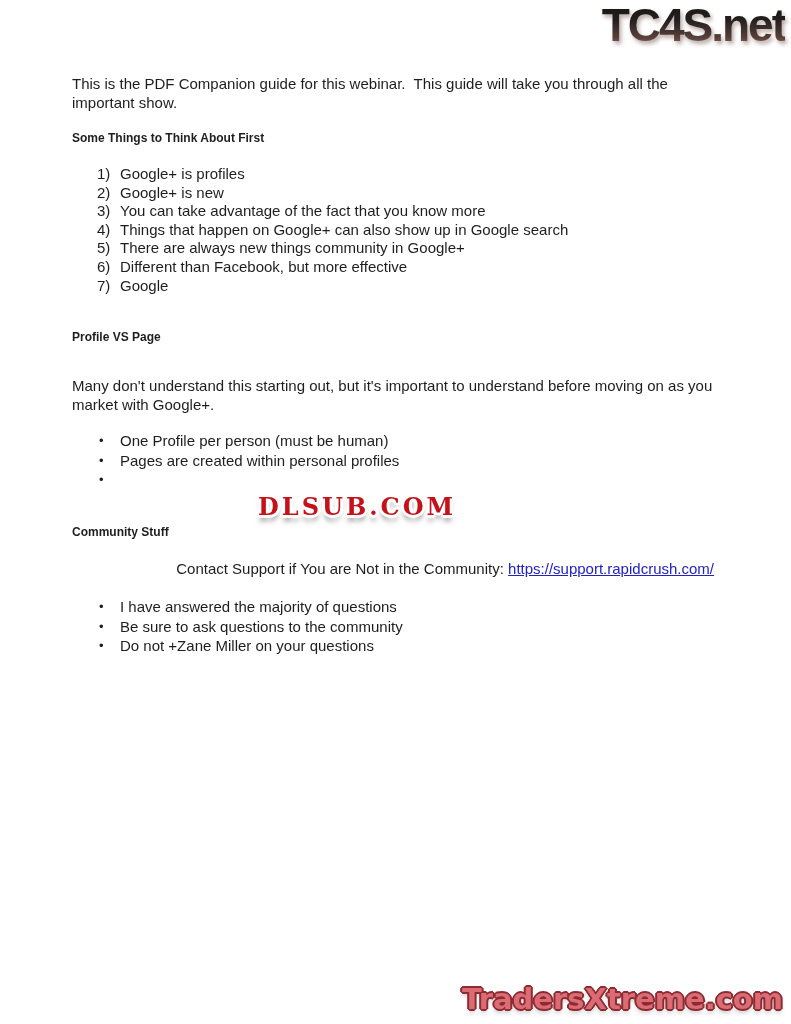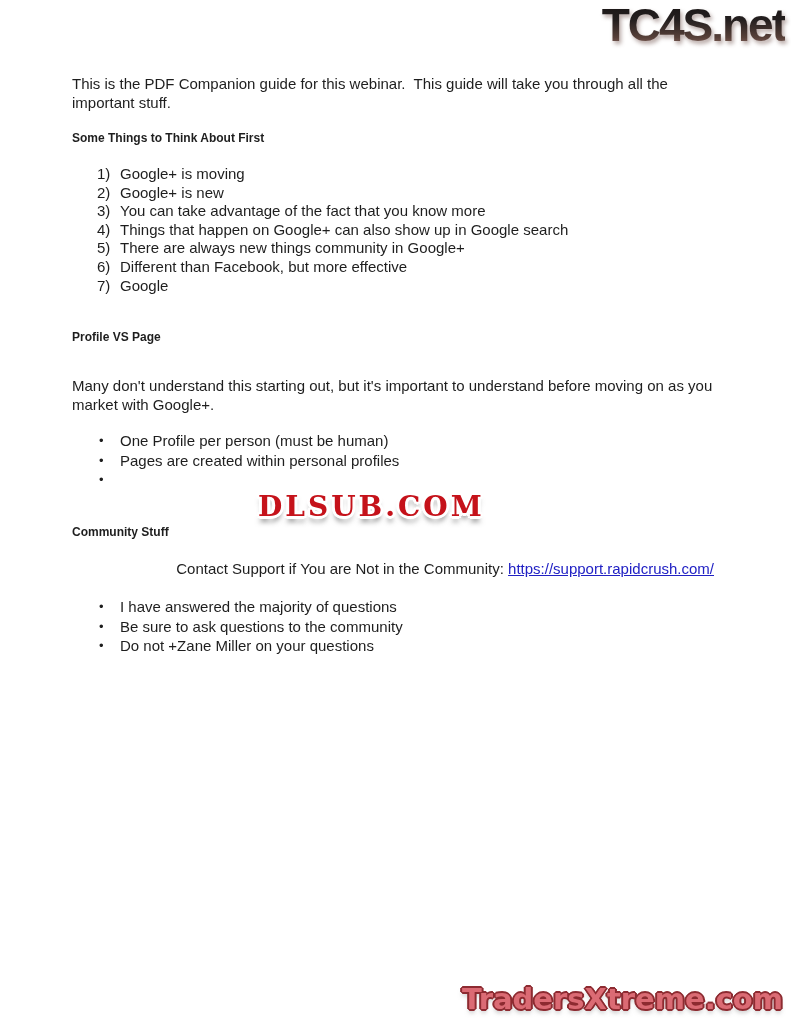--- a/index.html
+++ b/index.html
@@ -25,21 +25,21 @@
   @supports ((-webkit-background-clip:text) or (background-clip:text)){
     .logo-tc4s{
       background:linear-gradient(180deg,#171414 0%,#241f1f 40%,#574039 75%,#9b746e 100%);
       -webkit-background-clip:text;background-clip:text;
       color:transparent;
     }
   }
   .logo-dlsub{
     position:absolute;left:258px;top:487px;
     font-family:"DejaVu Serif", serif;
-    font-weight:bold;font-size:28px;line-height:40px;
+    font-weight:bold;font-size:24px;line-height:40px;
     letter-spacing:3px;
     color:#c5121a;
     text-shadow:
       -3px 0 0 #ffffff, 3px 0 0 #ffffff,
       0 -3px 0 #ffffff, 0 3px 0 #ffffff,
       -2px -2px 0 #ffffff, 2px -2px 0 #ffffff,
       -2px 2px 0 #ffffff, 2px 2px 0 #ffffff,
       0 6px 5px rgba(60,60,60,.55);
   }
   .logo-traders{
@@ -83,28 +83,28 @@
 </style>
 </head>
 <body>
 
 <div class="page">
 
   <div class="logo-tc4s">TC4S.net</div>
 
   <div class="content">
 
-    <p class="para">This is the PDF Companion guide for this webinar.  This guide will take you through all the important stuff.</p>
+    <p class="para">This is the PDF Companion guide for this webinar.  This guide will take you through all the important show.</p>
 
     <div class="heading mt-h1">Some Things to Think About First</div>
 
     <div class="list mt-list">
       <div class="li">
           <span class="num">1)</span>
-          <span>Google+ is moving</span>
+          <span>Google+ is profiles</span>
         </div>
       <div class="li">
           <span class="num">2)</span>
           <span>Google+ is new</span>
         </div>
       <div class="li">
           <span class="num">3)</span>
           <span>You can take advantage of the fact that you know more</span>
         </div>
       <div class="li">

